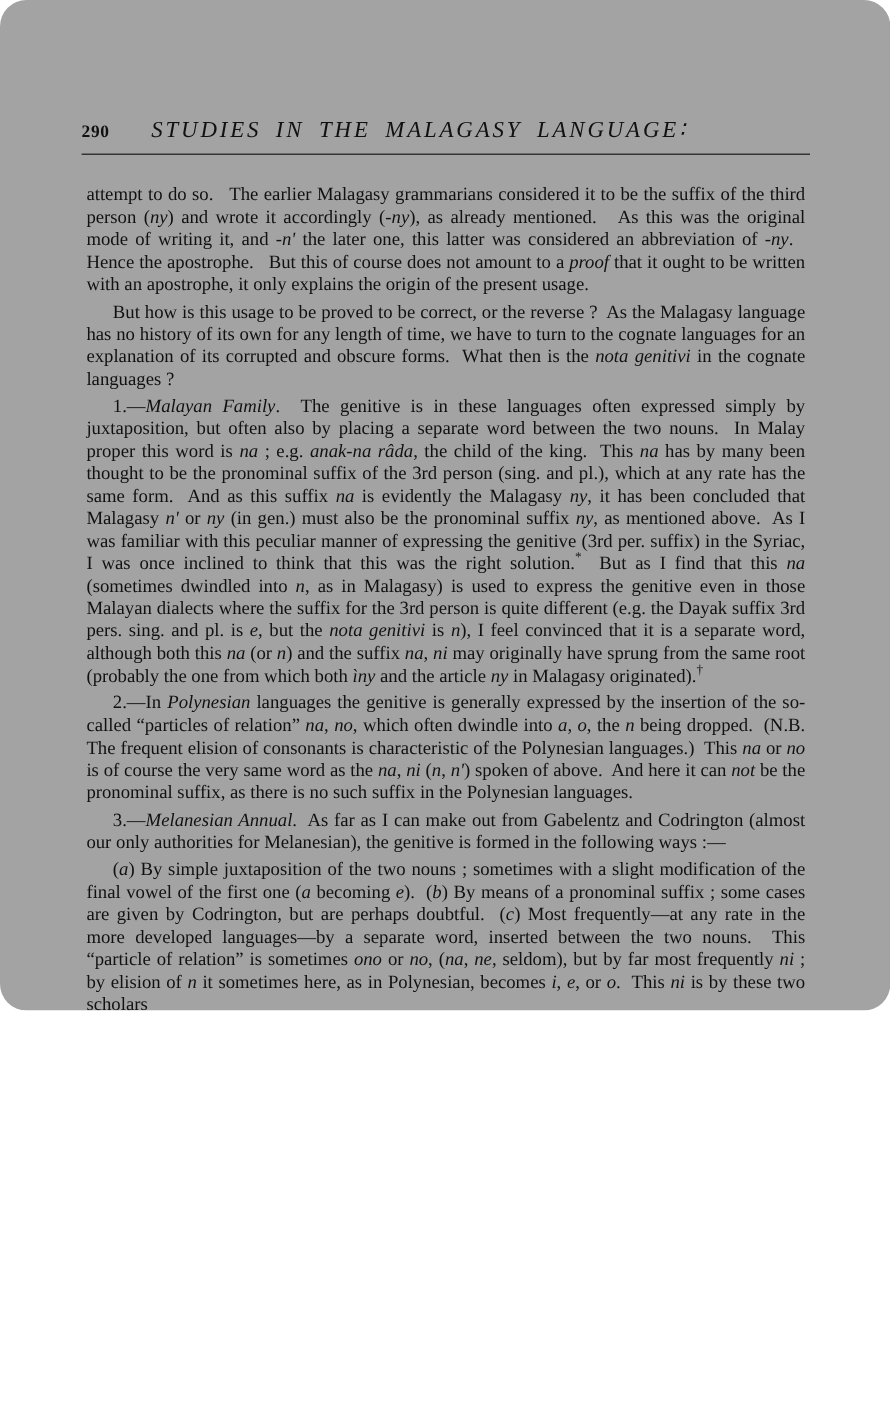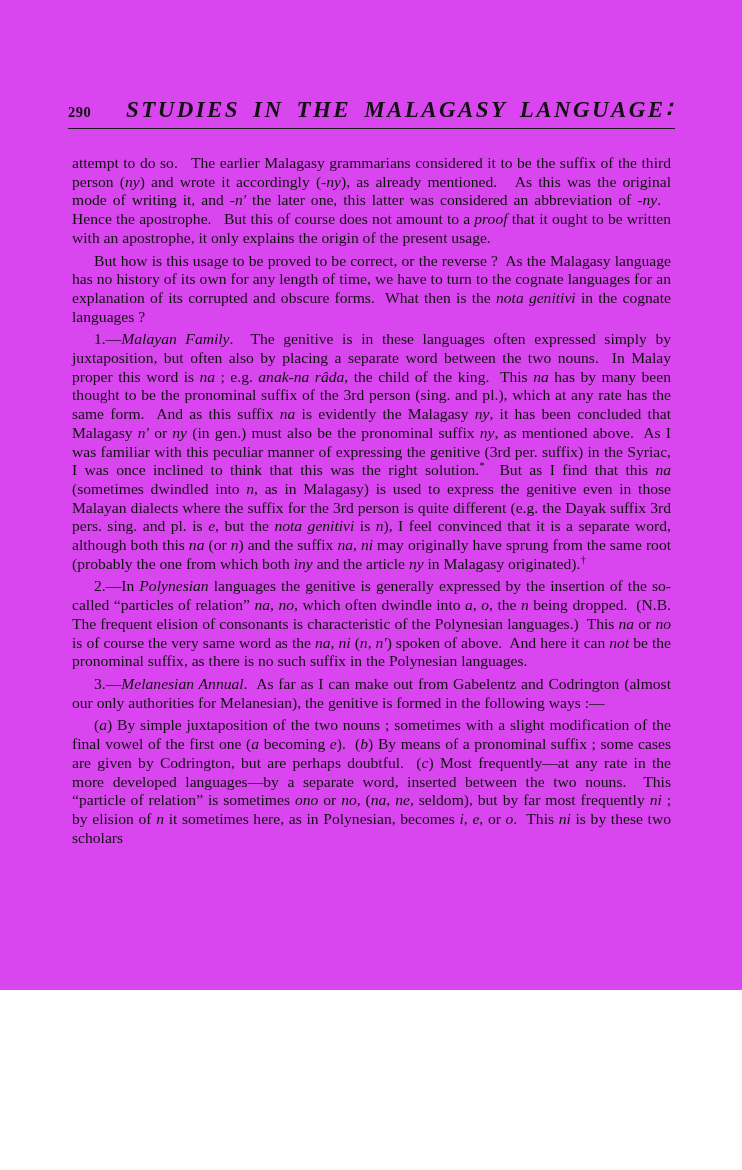--- a/index.html
+++ b/index.html
@@ -4,25 +4,26 @@
 <title>Studies in the Malagasy Language — p. 290</title>
 <style>
   html, body {
     margin: 0;
     padding: 0;
     background: #ffffff;
   }
   #page {
     position: relative;
     width: 742px;
-    height: 990px;
-    background: #d946ef;
+    height: 842px;
+    background: #a3a3a3;
     font-family: "Liberation Serif", "DejaVu Serif", serif;
     color: #111111;
     overflow: hidden;
+    border-radius: 22px;
   }
 
   
   #running-head {
     position: absolute;
     left: 68px;
     top: 96px;
     width: 607px;
     height: 26px;
     display: flex;
@@ -30,22 +31,22 @@
   }
   .folio {
     font-size: 14.5px;
     font-weight: bold;
     letter-spacing: 0.5px;
     width: 58px;
     flex: 0 0 58px;
   }
   .head-title {
     font-style: italic;
-    font-weight: bold;
-    font-size: 23px;
+    font-weight: normal;
+    font-size: 19px;
     letter-spacing: 2.4px;
     word-spacing: 5px;
     white-space: nowrap;
   }
   #head-rule {
     position: absolute;
     left: 68px;
     top: 128px;
     width: 607px;
     height: 0;

